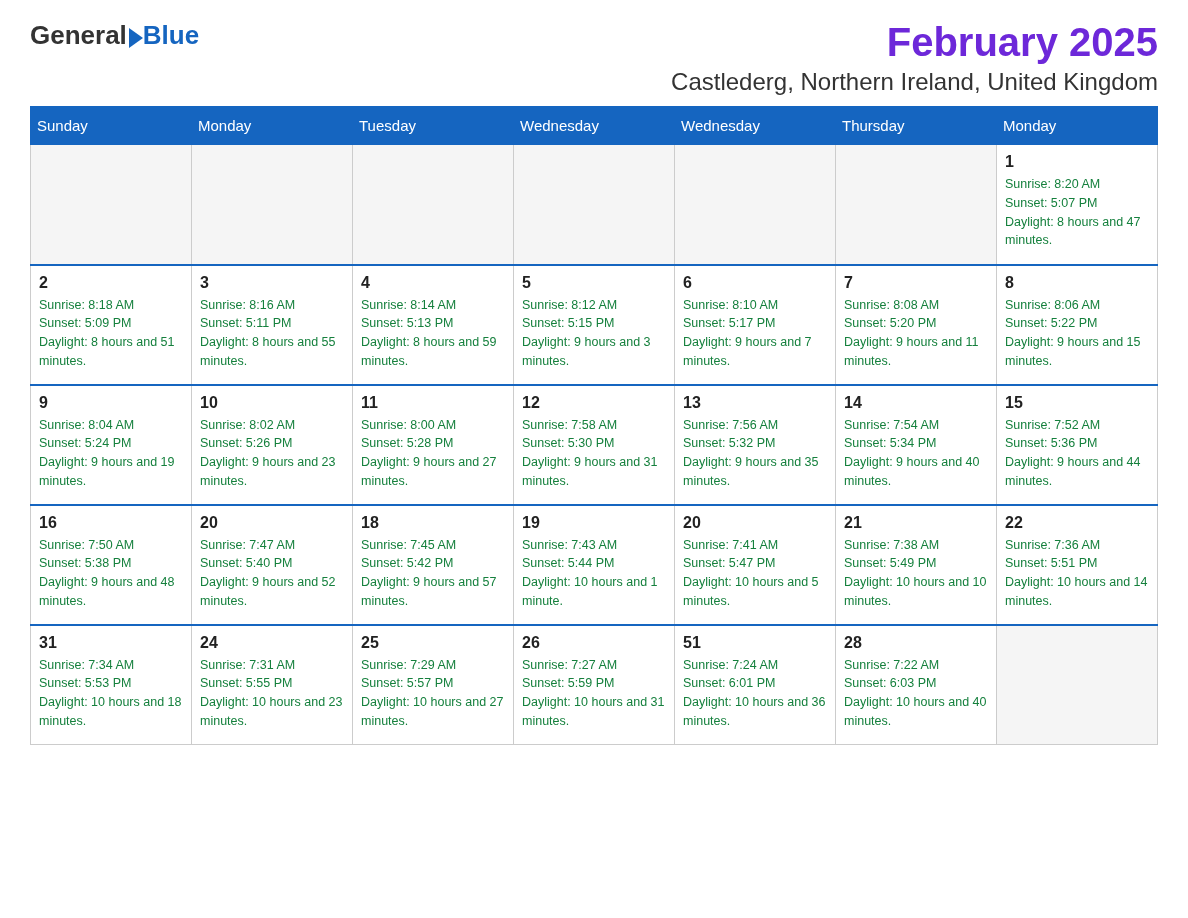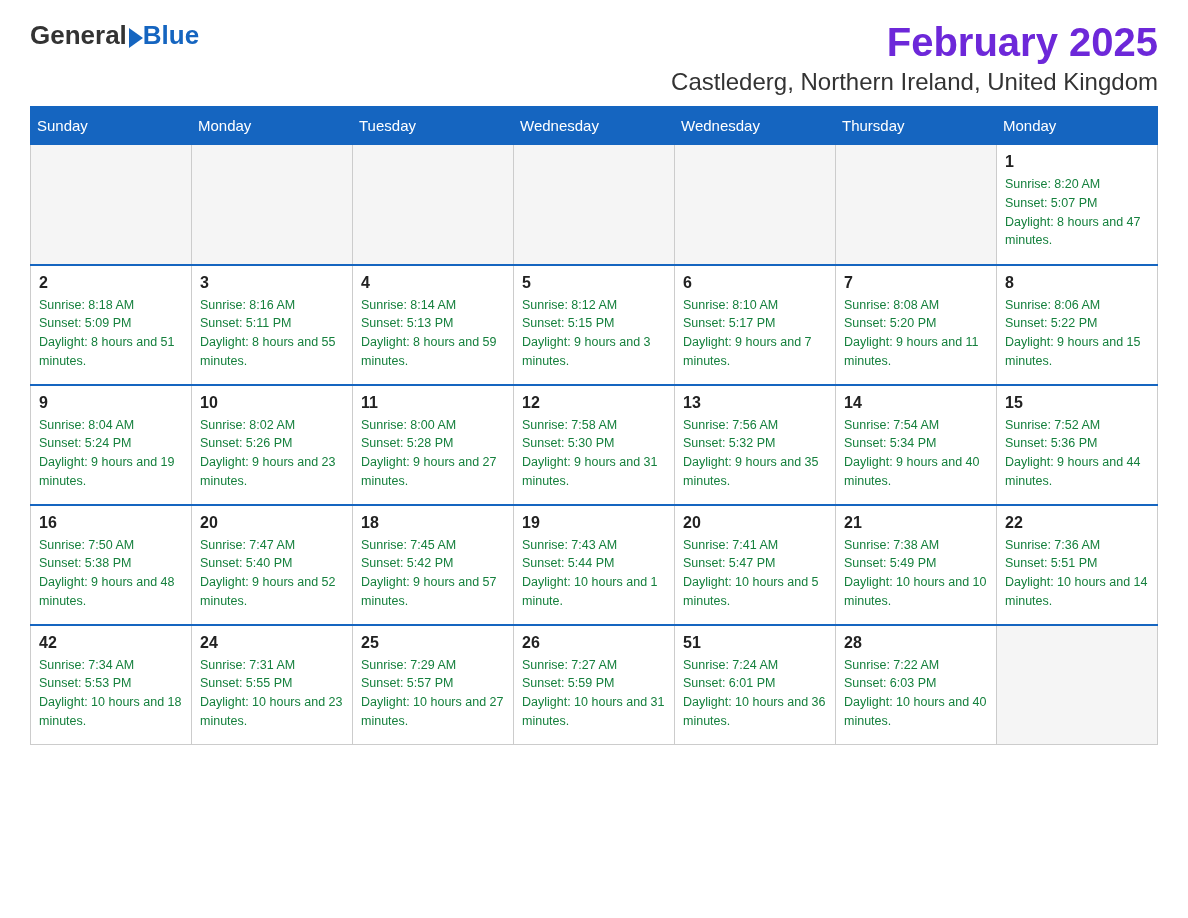--- a/index.html
+++ b/index.html
@@ -227,21 +227,21 @@
           <span class="day-number">21</span>
           <div class="day-info">Sunrise: 7:38 AM<br>Sunset: 5:49 PM<br>Daylight: 10 hours and 10 minutes.</div>
         </td>
         <td>
           <span class="day-number">22</span>
           <div class="day-info">Sunrise: 7:36 AM<br>Sunset: 5:51 PM<br>Daylight: 10 hours and 14 minutes.</div>
         </td>
       </tr>
       <tr class="row-top">
         <td>
-          <span class="day-number">42</span>
+          <span class="day-number">31</span>
           <div class="day-info">Sunrise: 7:34 AM<br>Sunset: 5:53 PM<br>Daylight: 10 hours and 18 minutes.</div>
         </td>
         <td>
           <span class="day-number">24</span>
           <div class="day-info">Sunrise: 7:31 AM<br>Sunset: 5:55 PM<br>Daylight: 10 hours and 23 minutes.</div>
         </td>
         <td>
           <span class="day-number">25</span>
           <div class="day-info">Sunrise: 7:29 AM<br>Sunset: 5:57 PM<br>Daylight: 10 hours and 27 minutes.</div>
         </td>

